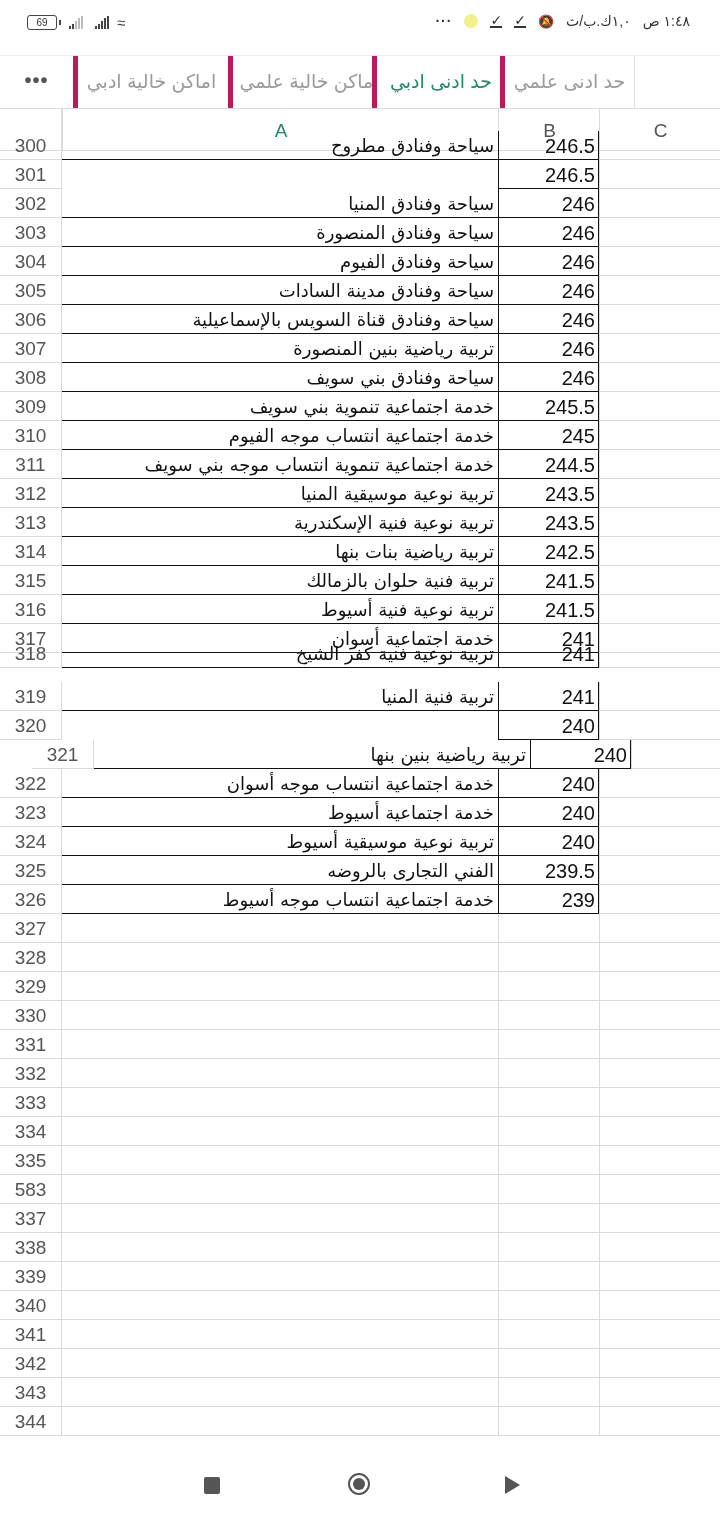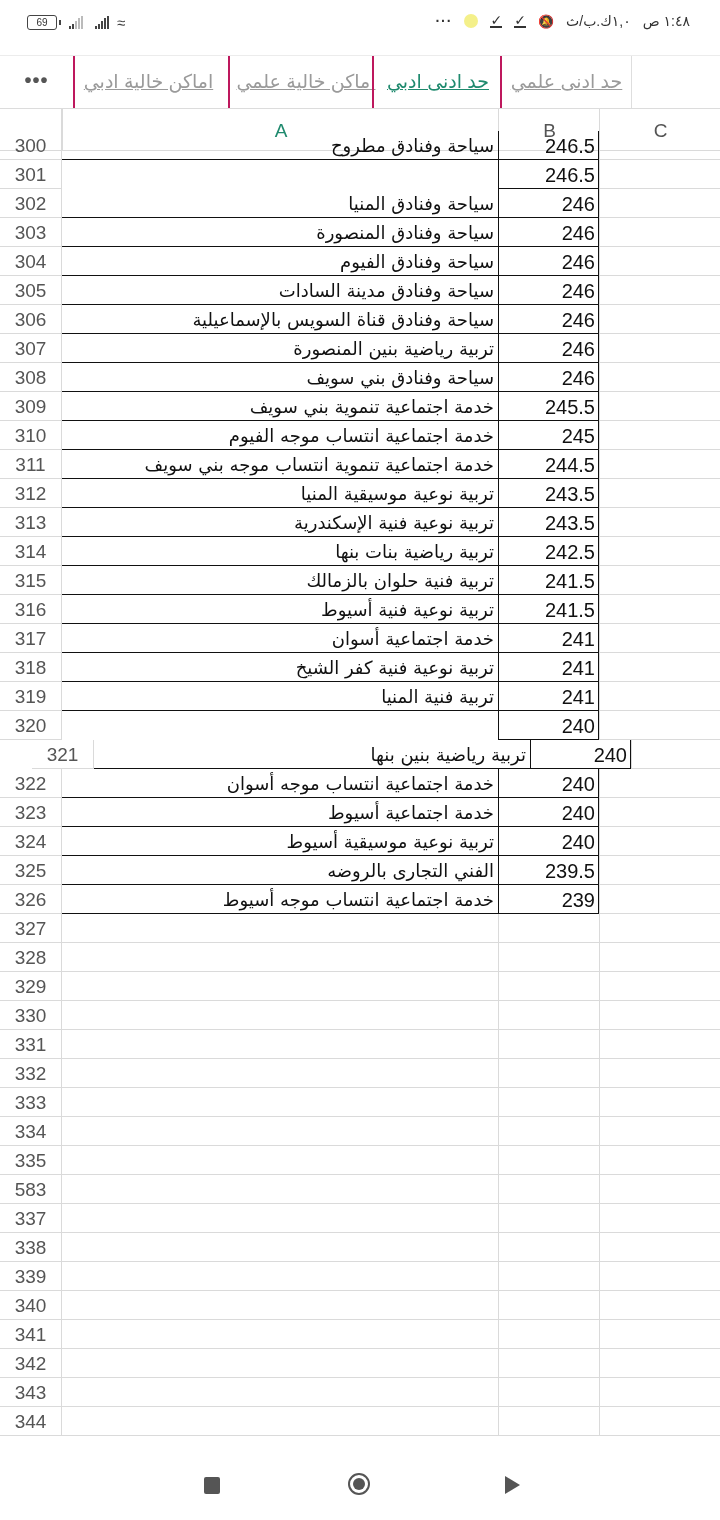--- a/index.html
+++ b/index.html
@@ -10,21 +10,21 @@
   .battery:after { content:""; position:absolute; right:-5px; top:4px; width:2px; height:5px; background:#444; }
   .signal { display:flex; align-items:flex-end; gap:1px; height:13px; margin-left:6px; }
   .signal span { width:2px; background:#444; display:inline-block; }
   .signal.weak span.off { background:#bbb; }
   .wifi { font-size:15px; color:#444; margin-left:2px; }
   .sb-right { position:absolute; right:30px; top:13px; display:flex; align-items:center; gap:12px; direction:ltr; font-size:14px; color:#333; }
   .dots3 { letter-spacing:1px; font-weight:bold; }
   .wa { width:14px; height:14px; border-radius:50%; background:#f4f08a; display:inline-block; }
   .chk { font-size:14px; border-bottom:2px solid #333; line-height:12px; }
   .tabbar { position:absolute; left:0; top:56px; width:720px; height:52px; background:#fff; border-bottom:1px solid #dcdcdc; direction:ltr; }
-  .tab { position:absolute; top:0; height:52px; line-height:52px; font-size:19px; color:#9a9a9a; text-align:center; border-left:2px solid #be185d; white-space:nowrap; overflow:hidden;text-decoration:underline; }
+  .tab { position:absolute; top:0; height:52px; line-height:52px; font-size:19px; color:#9a9a9a; text-align:center; border-left:5px solid #be185d; white-space:nowrap; overflow:hidden; }
   .tab.active { color:#1f8a6e; }
   .more { position:absolute; left:0; top:0; width:73px; height:52px; line-height:48px; text-align:center; color:#555; font-size:20px; font-weight:bold; letter-spacing:1px; }
   .grid { position:absolute; left:0; top:109px; width:720px; height:1340px; overflow:hidden; }
   .hdr { position:absolute; top:0; left:0; width:720px; height:41px; border-bottom:1px solid #dadada; background:#fff; }
   .hcell { position:absolute; top:0; height:41px; line-height:44px; text-align:center; font-size:19px; color:#555; border-left:1px solid #dadada; }
   .hcell.sel { color:#1f8a6e; }
   .rows { position:absolute; left:0; top:41px; width:720px; }
   .row { position:absolute; left:0; width:664px; height:29px; }
   .rn { position:absolute; left:0; width:62px; height:29px; line-height:29px; text-align:center; font-size:19px; color:#555; border-bottom:1px solid #dadada; border-right:1px solid #dadada; box-sizing:border-box; }
   .cA { position:absolute; left:62px; width:436px; height:29px; line-height:30px; box-sizing:border-box; border-bottom:1px solid #dadada; direction:rtl; text-align:right; font-size:18px; color:#111; padding-right:4px; white-space:nowrap; overflow:hidden; font-family:"DejaVu Sans", sans-serif; }
@@ -188,21 +188,21 @@
         <div class="cA">تربية نوعية فنية أسيوط</div>
         <div class="cB">241.5</div>
         <div class="cC"></div>
       </div>
       <div class="row filled" style="top: 474px;">
         <div class="rn">317</div>
         <div class="cA">خدمة اجتماعية أسوان</div>
         <div class="cB">241</div>
         <div class="cC"></div>
       </div>
-      <div class="row filled" style="top: 503px; padding-left: 44px;">
+      <div class="row filled" style="top: 489px; padding-left: 44px;">
         <div class="rn">318</div>
         <div class="cA">تربية نوعية فنية كفر الشيخ</div>
         <div class="cB">241</div>
         <div class="cC"></div>
       </div>
       <div class="row filled" style="top: 532px;">
         <div class="rn">319</div>
         <div class="cA">تربية فنية المنيا</div>
         <div class="cB">241</div>
         <div class="cC"></div>

